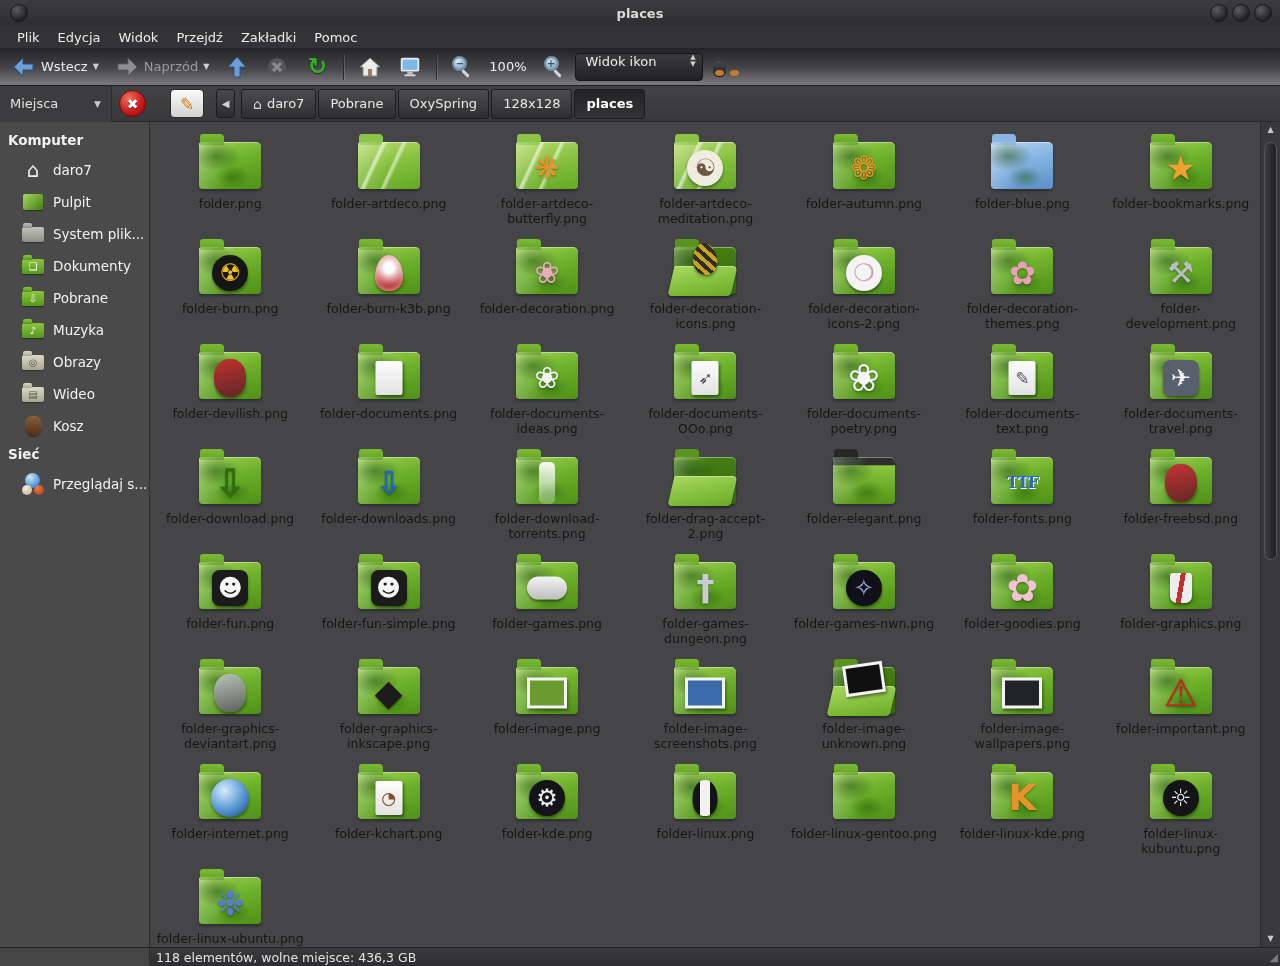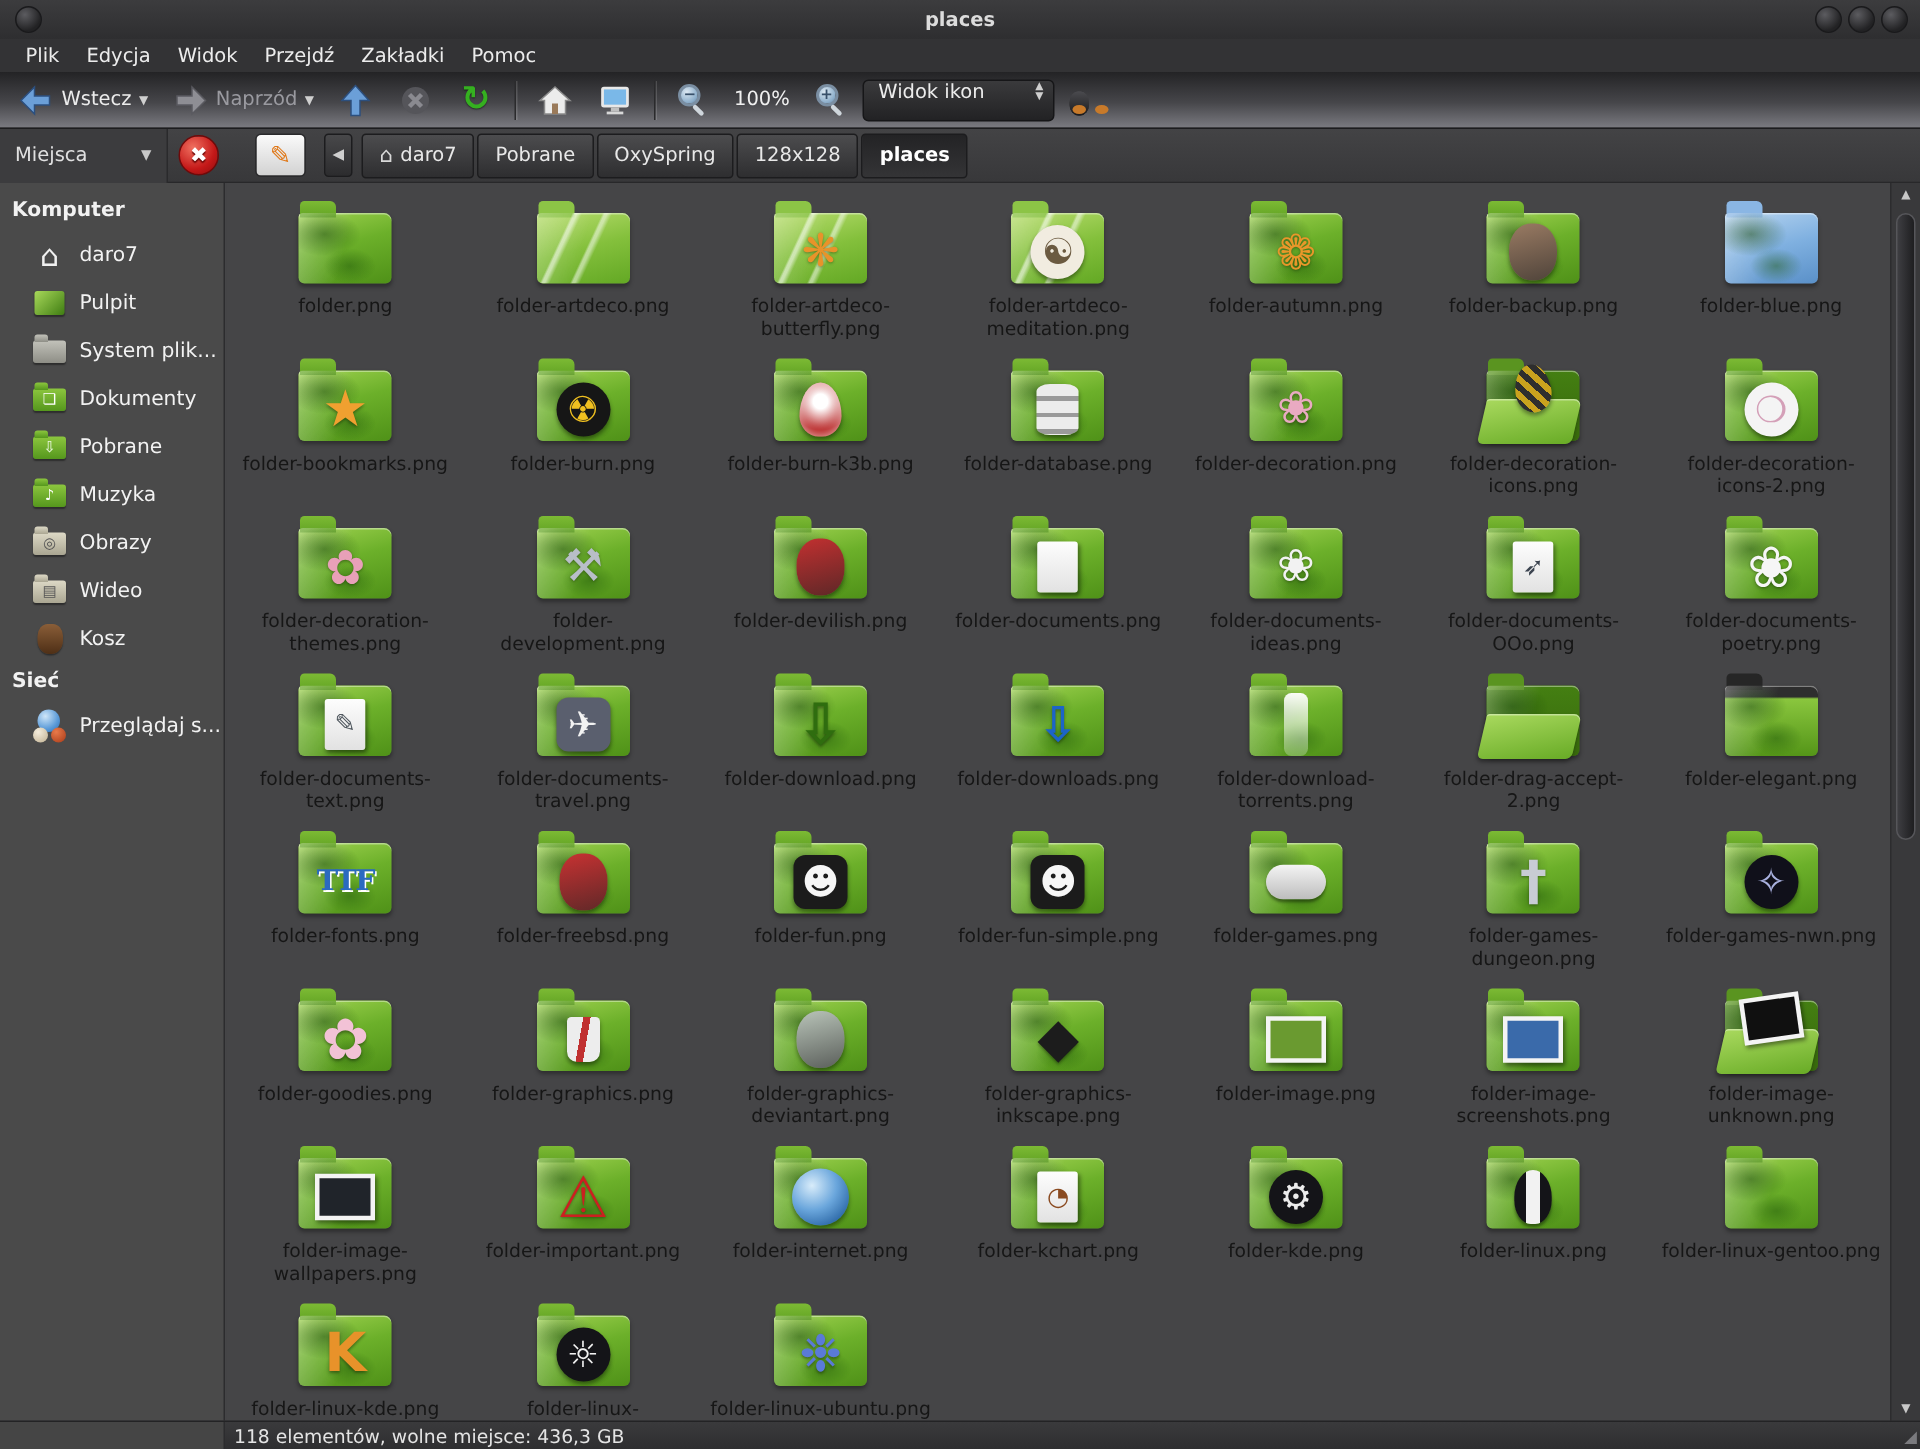--- a/index.html
+++ b/index.html
@@ -178,21 +178,21 @@
   .em-bucket { width:22px; height:30px; border-radius:3px 3px 7px 7px;
     background:linear-gradient(100deg,#ededed 0 40%,#c03030 40% 58%,#ededed 58%);
     box-shadow:0 2px 3px rgba(0,0,0,.4); }
   .em-pad { width:40px; height:23px; border-radius:12px;
     background:linear-gradient(#f4f4f4,#bdbdbd); box-shadow:0 2px 2px rgba(0,0,0,.4); }
   .em-bike { width:44px; height:24px; border-radius:40% 40% 45% 45%;
     background:linear-gradient(#6a6a70,#17171a); box-shadow:0 2px 2px rgba(0,0,0,.4); }
   .em-tux { width:25px; height:36px; border-radius:50% 50% 44% 44%;
     background:linear-gradient(90deg,#141418 0 30%,#f2f2f2 30% 70%,#141418 70%);
     box-shadow:0 2px 2px rgba(0,0,0,.4); }
-  .em-ttf { font-family:"DejaVu Serif", serif; font-weight:bold; font-size:19px;
+  .em-ttf { font-family:"DejaVu Serif", serif; font-weight:bold; font-size:16px;
     color:#2a6ac0; text-shadow:1px 1px 0 #fff; letter-spacing:-1px; }
 
   
   .scrollbar { position:absolute; right:0; top:122px; width:20px; bottom:19px;
     background:#39393b; border-left:1px solid #2c2c2e; }
   .sb-up,.sb-down { position:absolute; left:0; right:0; height:14px; color:#c8c8c8;
     font-size:8px; text-align:center; line-height:14px; }
   .sb-up { top:1px; } .sb-down { bottom:1px; }
   .sb-thumb { position:absolute; left:3px; right:3px; top:20px; height:418px;
     border-radius:7px; background:linear-gradient(90deg,#3e3e42,#1e1e20);
@@ -456,28 +456,20 @@
       <div class="cell">
         <div class="ficon">
           <div class="folder v-green">
             <span class="em" style="color: rgb(232, 151, 42); font-size: 32px;">❁</span>
           </div>
         </div>
         <div class="flabel">folder-autumn.png</div>
       </div>
       <div class="cell">
         <div class="ficon">
-          <div class="folder v-green">
-            <span class="em em-blob" style="background: linear-gradient(165deg, rgb(154, 123, 99), rgb(34, 34, 34) 160%);"></span>
-          </div>
-        </div>
-        <div class="flabel">folder-backup.png</div>
-      </div>
-      <div class="cell">
-        <div class="ficon">
           <div class="folder v-blue"></div>
         </div>
         <div class="flabel">folder-blue.png</div>
       </div>
       <div class="cell">
         <div class="ficon">
           <div class="folder v-green">
             <span class="em" style="color: rgb(240, 160, 48); font-size: 34px;">★</span>
           </div>
         </div>
@@ -491,28 +483,20 @@
         </div>
         <div class="flabel">folder-burn.png</div>
       </div>
       <div class="cell">
         <div class="ficon">
           <div class="folder v-green">
             <span class="em em-drop" style="background: radial-gradient(circle at 50% 35%, rgb(255, 255, 255) 18%, rgb(184, 36, 36) 70%);"></span>
           </div>
         </div>
         <div class="flabel">folder-burn-k3b.png</div>
-      </div>
-      <div class="cell">
-        <div class="ficon">
-          <div class="folder v-green">
-            <span class="em em-db"></span>
-          </div>
-        </div>
-        <div class="flabel">folder-database.png</div>
       </div>
       <div class="cell">
         <div class="ficon">
           <div class="folder v-green">
             <span class="em" style="color: rgb(233, 170, 194); font-size: 30px;">❀</span>
           </div>
         </div>
         <div class="flabel">folder-decoration.png</div>
       </div>
       <div class="cell">

